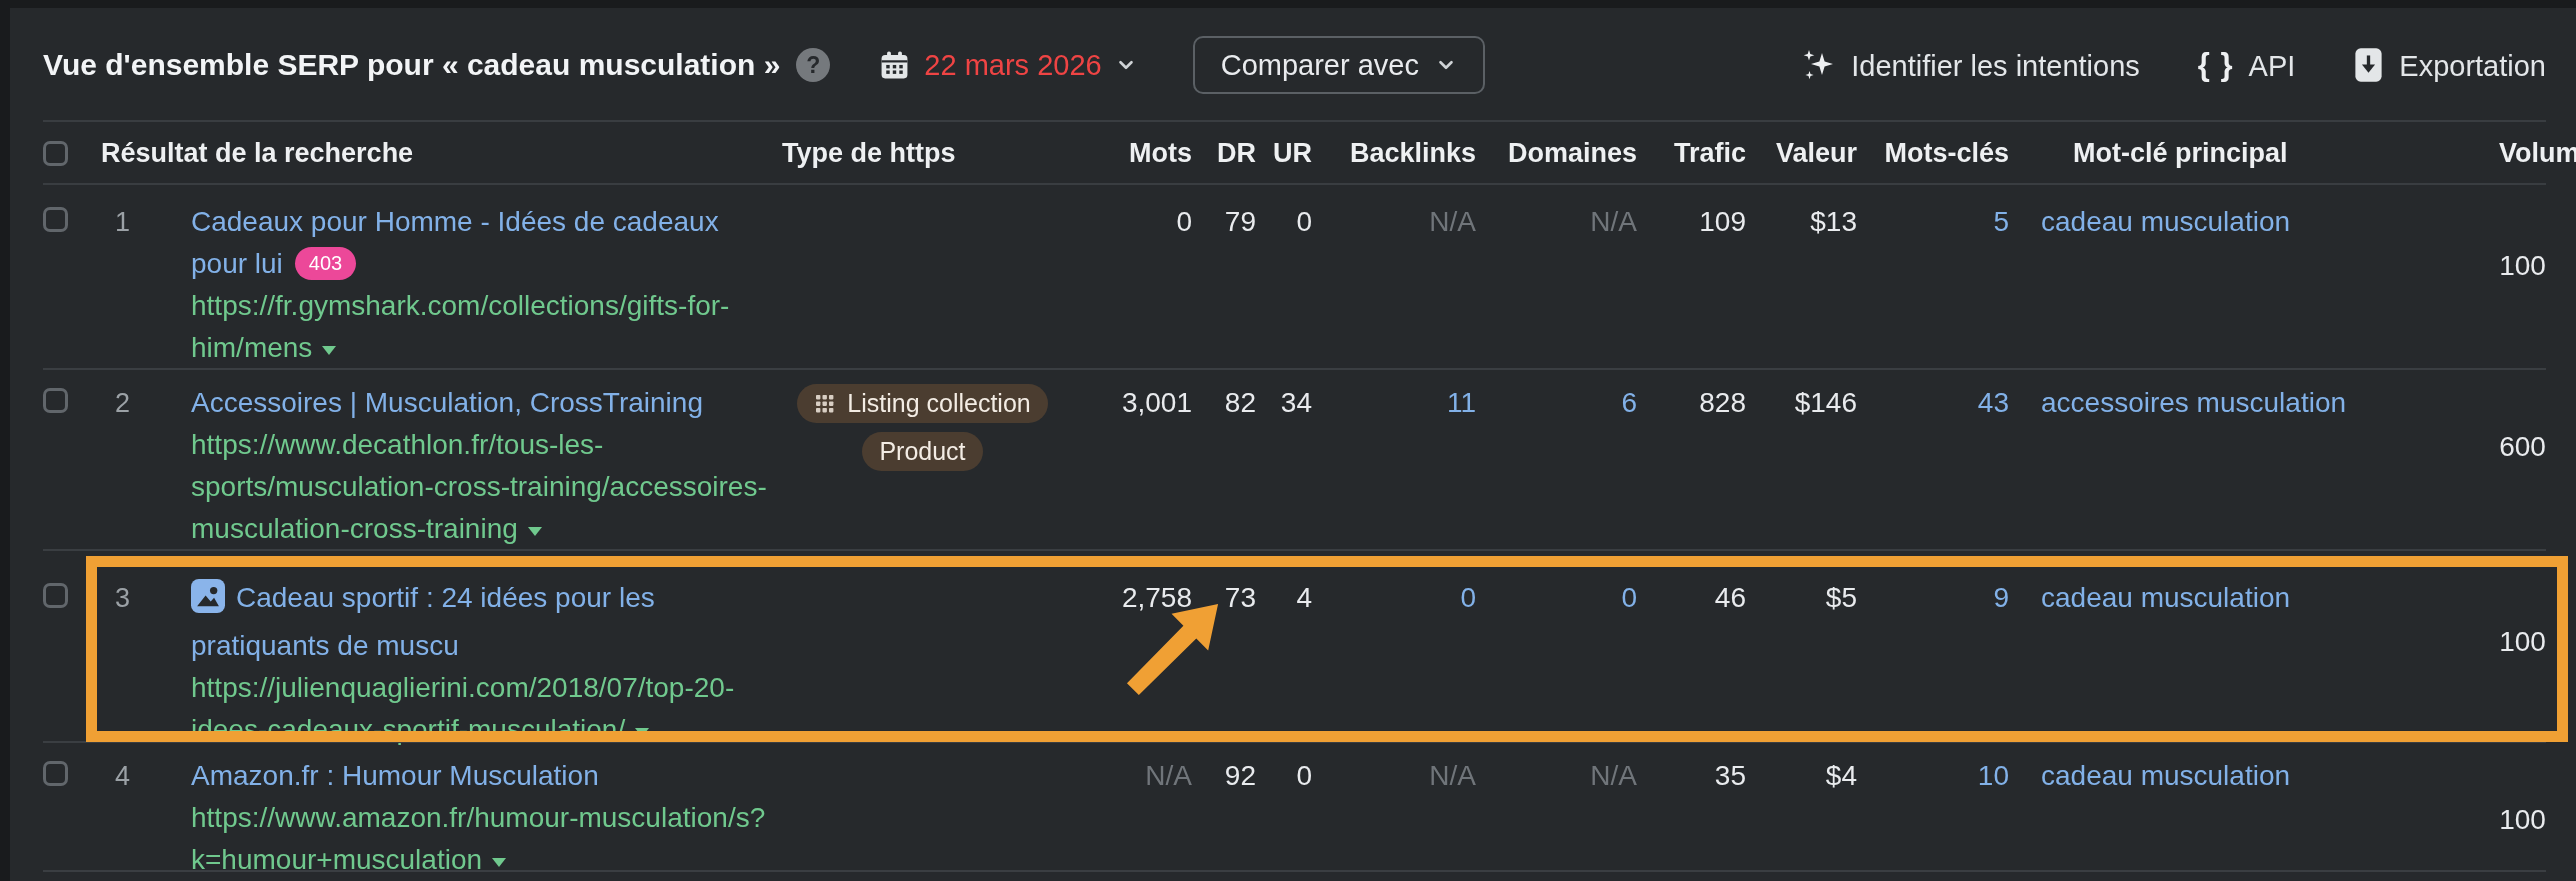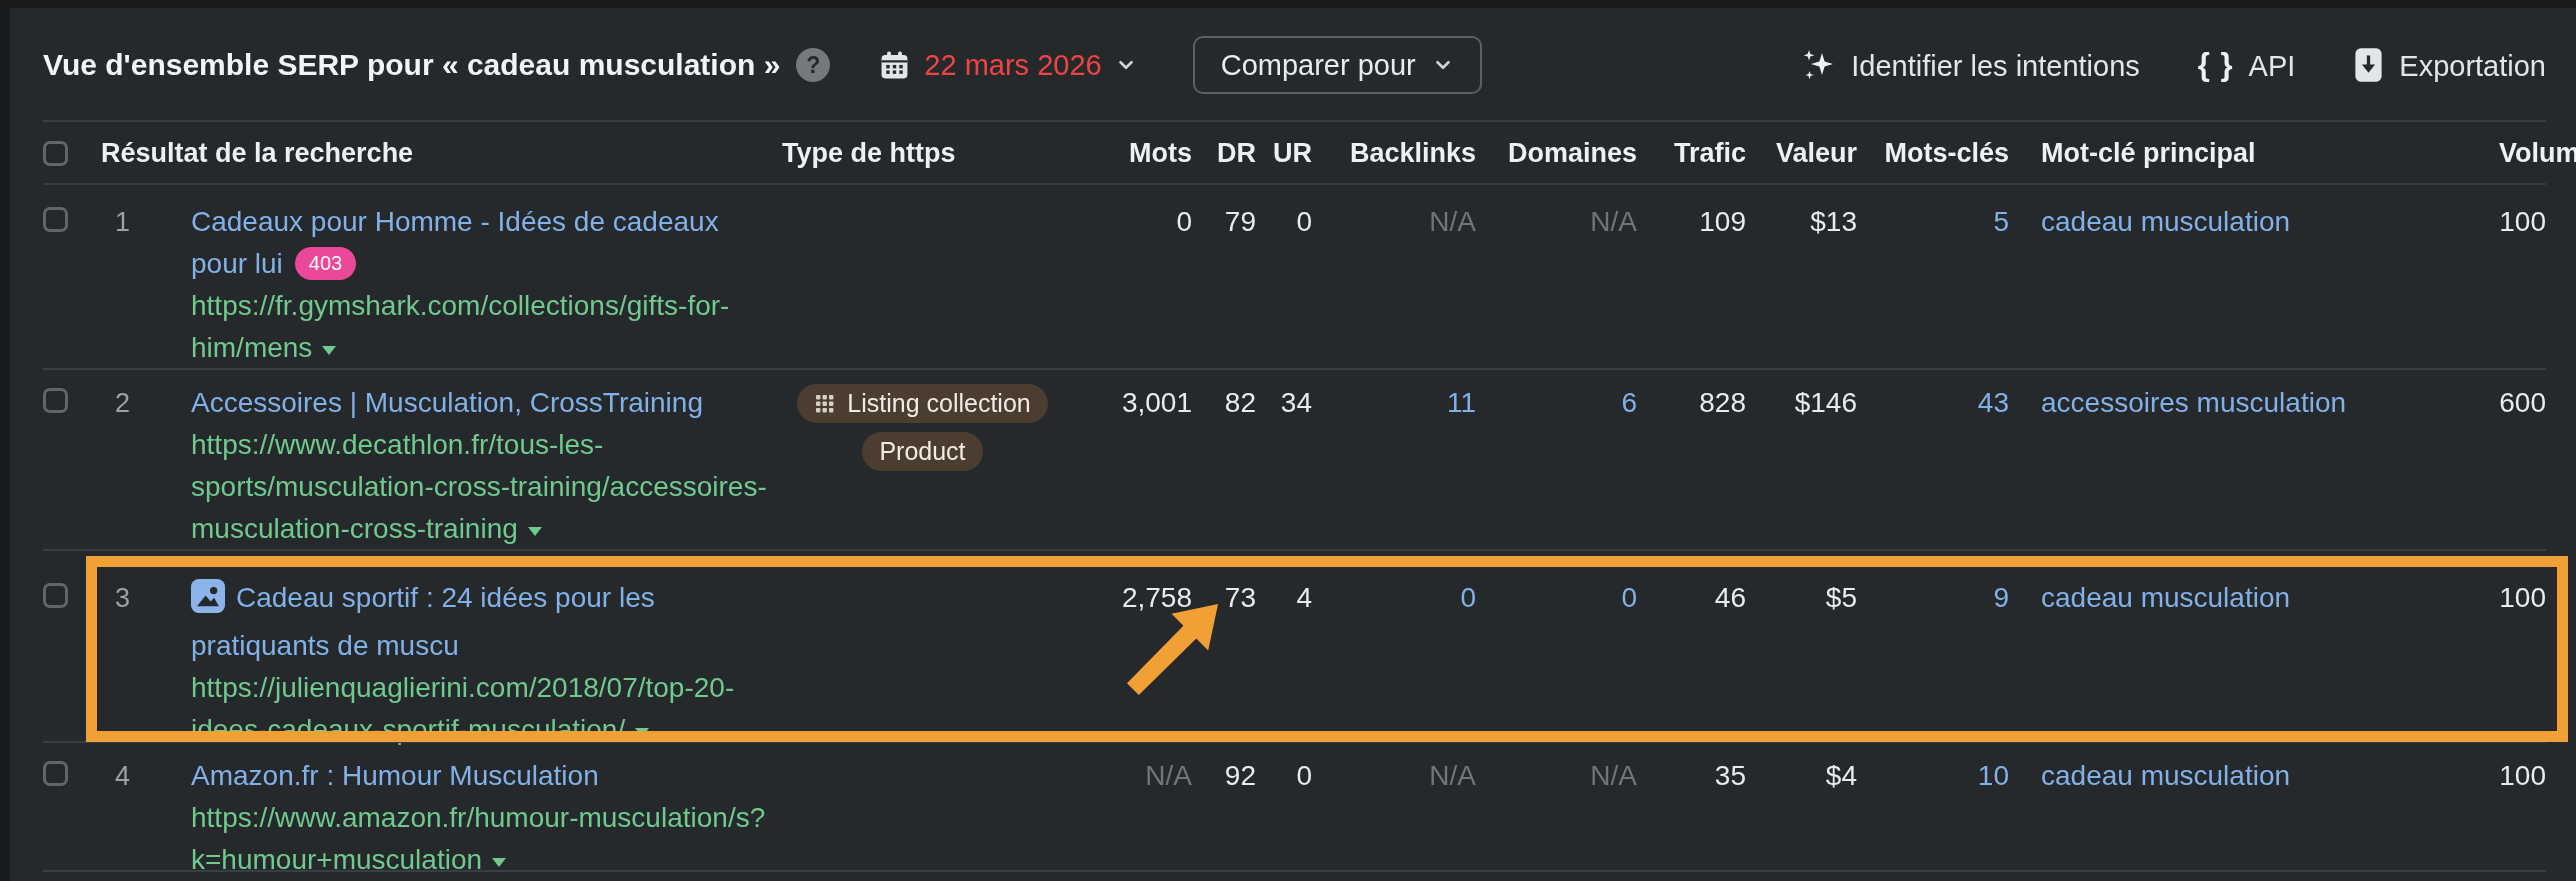--- a/index.html
+++ b/index.html
@@ -56,21 +56,21 @@
   .imgicon { display:inline-block; vertical-align:-6px; margin-right:11px; }
 
   .types { grid-column:7; display:flex; flex-direction:column; align-items:center; gap:9px; padding-top:2px; }
   .typebadge { display:inline-flex; align-items:center; gap:11px; background:#4b3d30; color:#f3ece4;
                border-radius:994px; padding:4px 17px; font-size:25px; line-height:31px; white-space:nowrap; }
 
   .cell { white-space:nowrap; text-align:right; color:#e9ebee; }
   .c-words{grid-column:8} .c-dr{grid-column:9} .c-ur{grid-column:10} .c-backlinks{grid-column:11}
   .c-domains{grid-column:12} .c-traffic{grid-column:13} .c-value{grid-column:14} .c-keywords{grid-column:15}
   .c-topkw { grid-column:17; text-align:left; }
-  .c-volume { grid-column:18; text-align:right; padding-right:30px; }
+  .c-volume { grid-column:18; text-align:center; padding-right:30px;margin-top:44px; }
   .link { color:#82b1e8; cursor:pointer; }
   .muted { color:#70757a; }
 
   
   .hl-box { position:absolute; left:76px; right:8px; top:5px; bottom:1px;
             border:11px solid #f0a034; pointer-events:none; z-index:3; }
   .hl-arrow { position:absolute; left:1109px; top:48px; z-index:4; pointer-events:none; }
 </style>
 </head>
 <body>
@@ -97,21 +97,21 @@
               <rect x="15.5" y="15.6" width="2.5" height="2.5"></rect>
           </g>
         </svg>
         <span>22 mars 2026</span>
         <svg width="22" height="22" viewBox="0 0 20 20">
           <path d="M5 7.5 l5 5 5-5" stroke="#cfd3d6" stroke-width="2.4" fill="none" stroke-linecap="round" stroke-linejoin="round"></path>
         </svg>
       </div>
 
       <button class="compare-btn">
-        <span>Comparer pour</span>
+        <span>Comparer avec</span>
         <svg width="22" height="22" viewBox="0 0 20 20">
           <path d="M5 7.5 l5 5 5-5" stroke="#cfd3d6" stroke-width="2.4" fill="none" stroke-linecap="round" stroke-linejoin="round"></path>
         </svg>
       </button>
 
       <div class="topbar-right">
         <div class="tb-action">
           <svg width="36" height="36" viewBox="0 0 36 36">
             <path fill="#eef0f2" d="M22 6 l2.6 8.4 L33 17 l-8.4 2.6 L22 28 l-2.6-8.4 L11 17 l8.4-2.6 Z"></path>
             <path fill="#eef0f2" d="M9 3 l1.3 4 4 1.3 -4 1.3 L9 13.6 l-1.3-4 -4-1.3 4-1.3 Z"></path>
@@ -139,21 +139,21 @@
         <div class="hcell" style="grid-column: 4 / 7;">Résultat de la recherche</div>
         <div class="hcell" style="grid-column: 7;">Type de https</div>
         <div class="hcell ta-r" style="grid-column: 8;">Mots</div>
         <div class="hcell ta-r" style="grid-column: 9;">DR</div>
         <div class="hcell ta-r" style="grid-column: 10;">UR</div>
         <div class="hcell ta-r" style="grid-column: 11;">Backlinks</div>
         <div class="hcell ta-r" style="grid-column: 12;">Domaines</div>
         <div class="hcell ta-r" style="grid-column: 13;">Trafic</div>
         <div class="hcell ta-r" style="grid-column: 14;">Valeur</div>
         <div class="hcell ta-r" style="grid-column: 15;">Mots-clés</div>
-        <div class="hcell" style="grid-column: 17;">Mot-clé principal</div>
+        <div class="hcell" style="grid-column: 17; margin-left: 32px;">Mot-clé principal</div>
         <div class="hcell ta-r vol" style="grid-column: 18;">Volume</div>
       </div>
 
     <div id="tbody">
         <div class="grid row r1">
           <div class="cbox"></div>
           <div class="rank">1</div>
           <div class="result"><span class="title">Cadeaux pour Homme - Idées de cadeaux pour lui</span><span class="badge403">403</span><div class="url"><span>https://fr.gymshark.com/collections/gifts-for-him/mens</span><svg width="16" height="13" viewBox="0 0 16 13" class="caret-svg">
                 <path d="M1 2 h14 l-7 9 Z" fill="#70c98e"></path>
               </svg></div></div>

